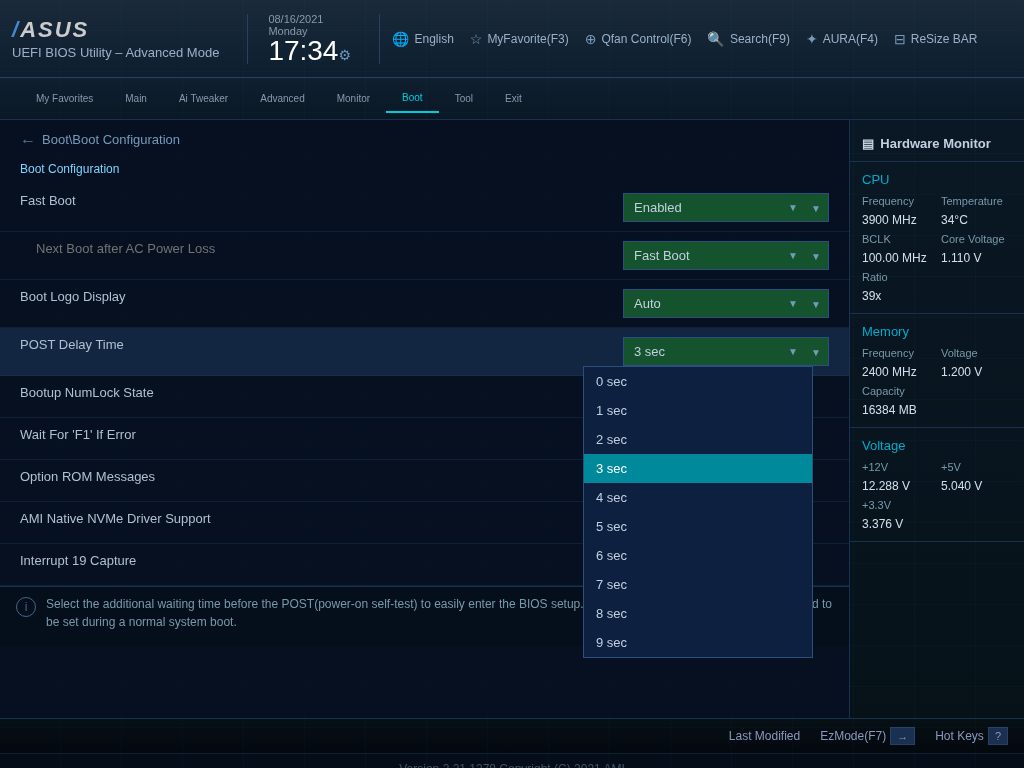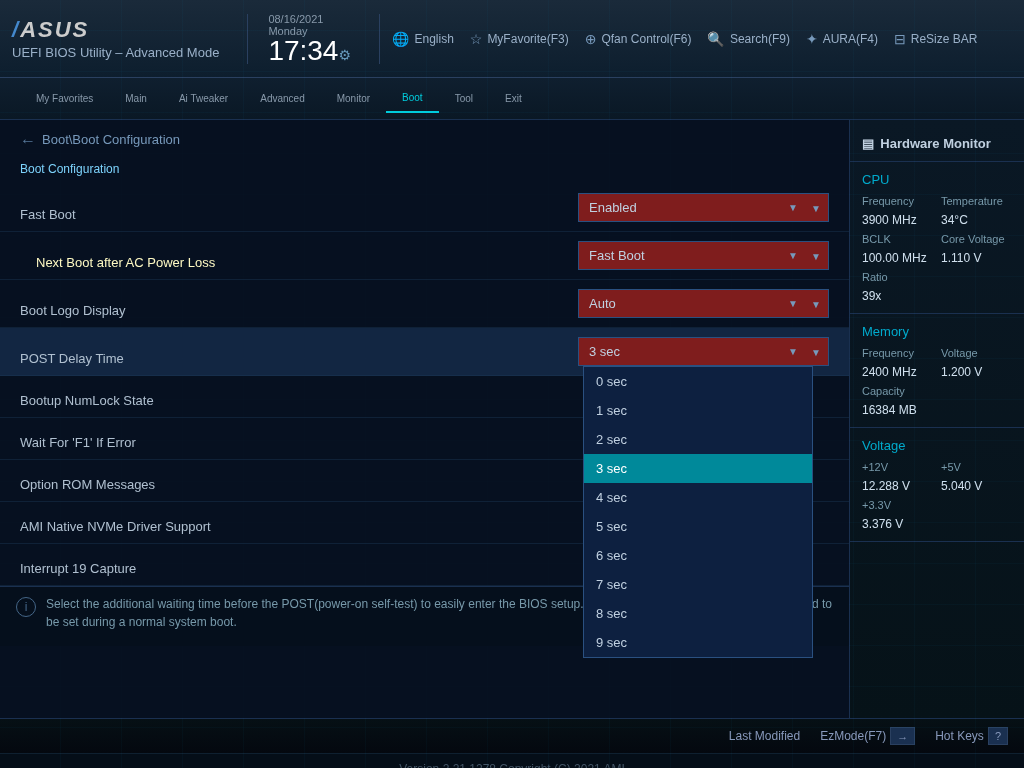--- a/index.html
+++ b/index.html
@@ -176,21 +176,21 @@
     }
 
     .section-title {
       padding: 4px 20px 8px;
       color: #7dd3fc;
       font-size: 12px;
     }
 
     .config-row {
       display: flex;
-      align-items: flex-end;
+      align-items: flex-start;
       padding: 9px 20px;
       min-height: 42px;
       border-bottom: 1px solid rgba(30, 60, 90, 0.4);
       position: relative;
     }
 
     .config-row.highlighted {
       background: rgba(30, 60, 100, 0.5);
     }
 
@@ -198,21 +198,21 @@
       padding-left: 36px;
     }
 
     .config-label {
       color: #b0c0d0;
       font-size: 13px;
       flex: 1;
     }
 
     .config-label.sub {
-      color: #fef9c3;
+      color: #737373;
     }
 
     .config-control {
       position: relative;
     }
 
     .dropdown-wrapper {
       position: relative;
       display: inline-block;
     }
@@ -222,26 +222,26 @@
       position: absolute;
       right: 8px;
       top: 50%;
       transform: translateY(-50%);
       font-size: 10px;
       color: #7799bb;
       pointer-events: none;
     }
 
     .dropdown-box {
-      background: #7f1d1d;
+      background: #14532d;
       border: 1px solid #2a5080;
       color: #c0d0e0;
       font-size: 13px;
       padding: 6px 30px 6px 10px;
-      width: 251px;
+      width: 206px;
       cursor: pointer;
       display: flex;
       align-items: center;
       justify-content: space-between;
     }
 
     .dropdown-box .arrow {
       font-size: 10px;
       color: #7799bb;
     }

